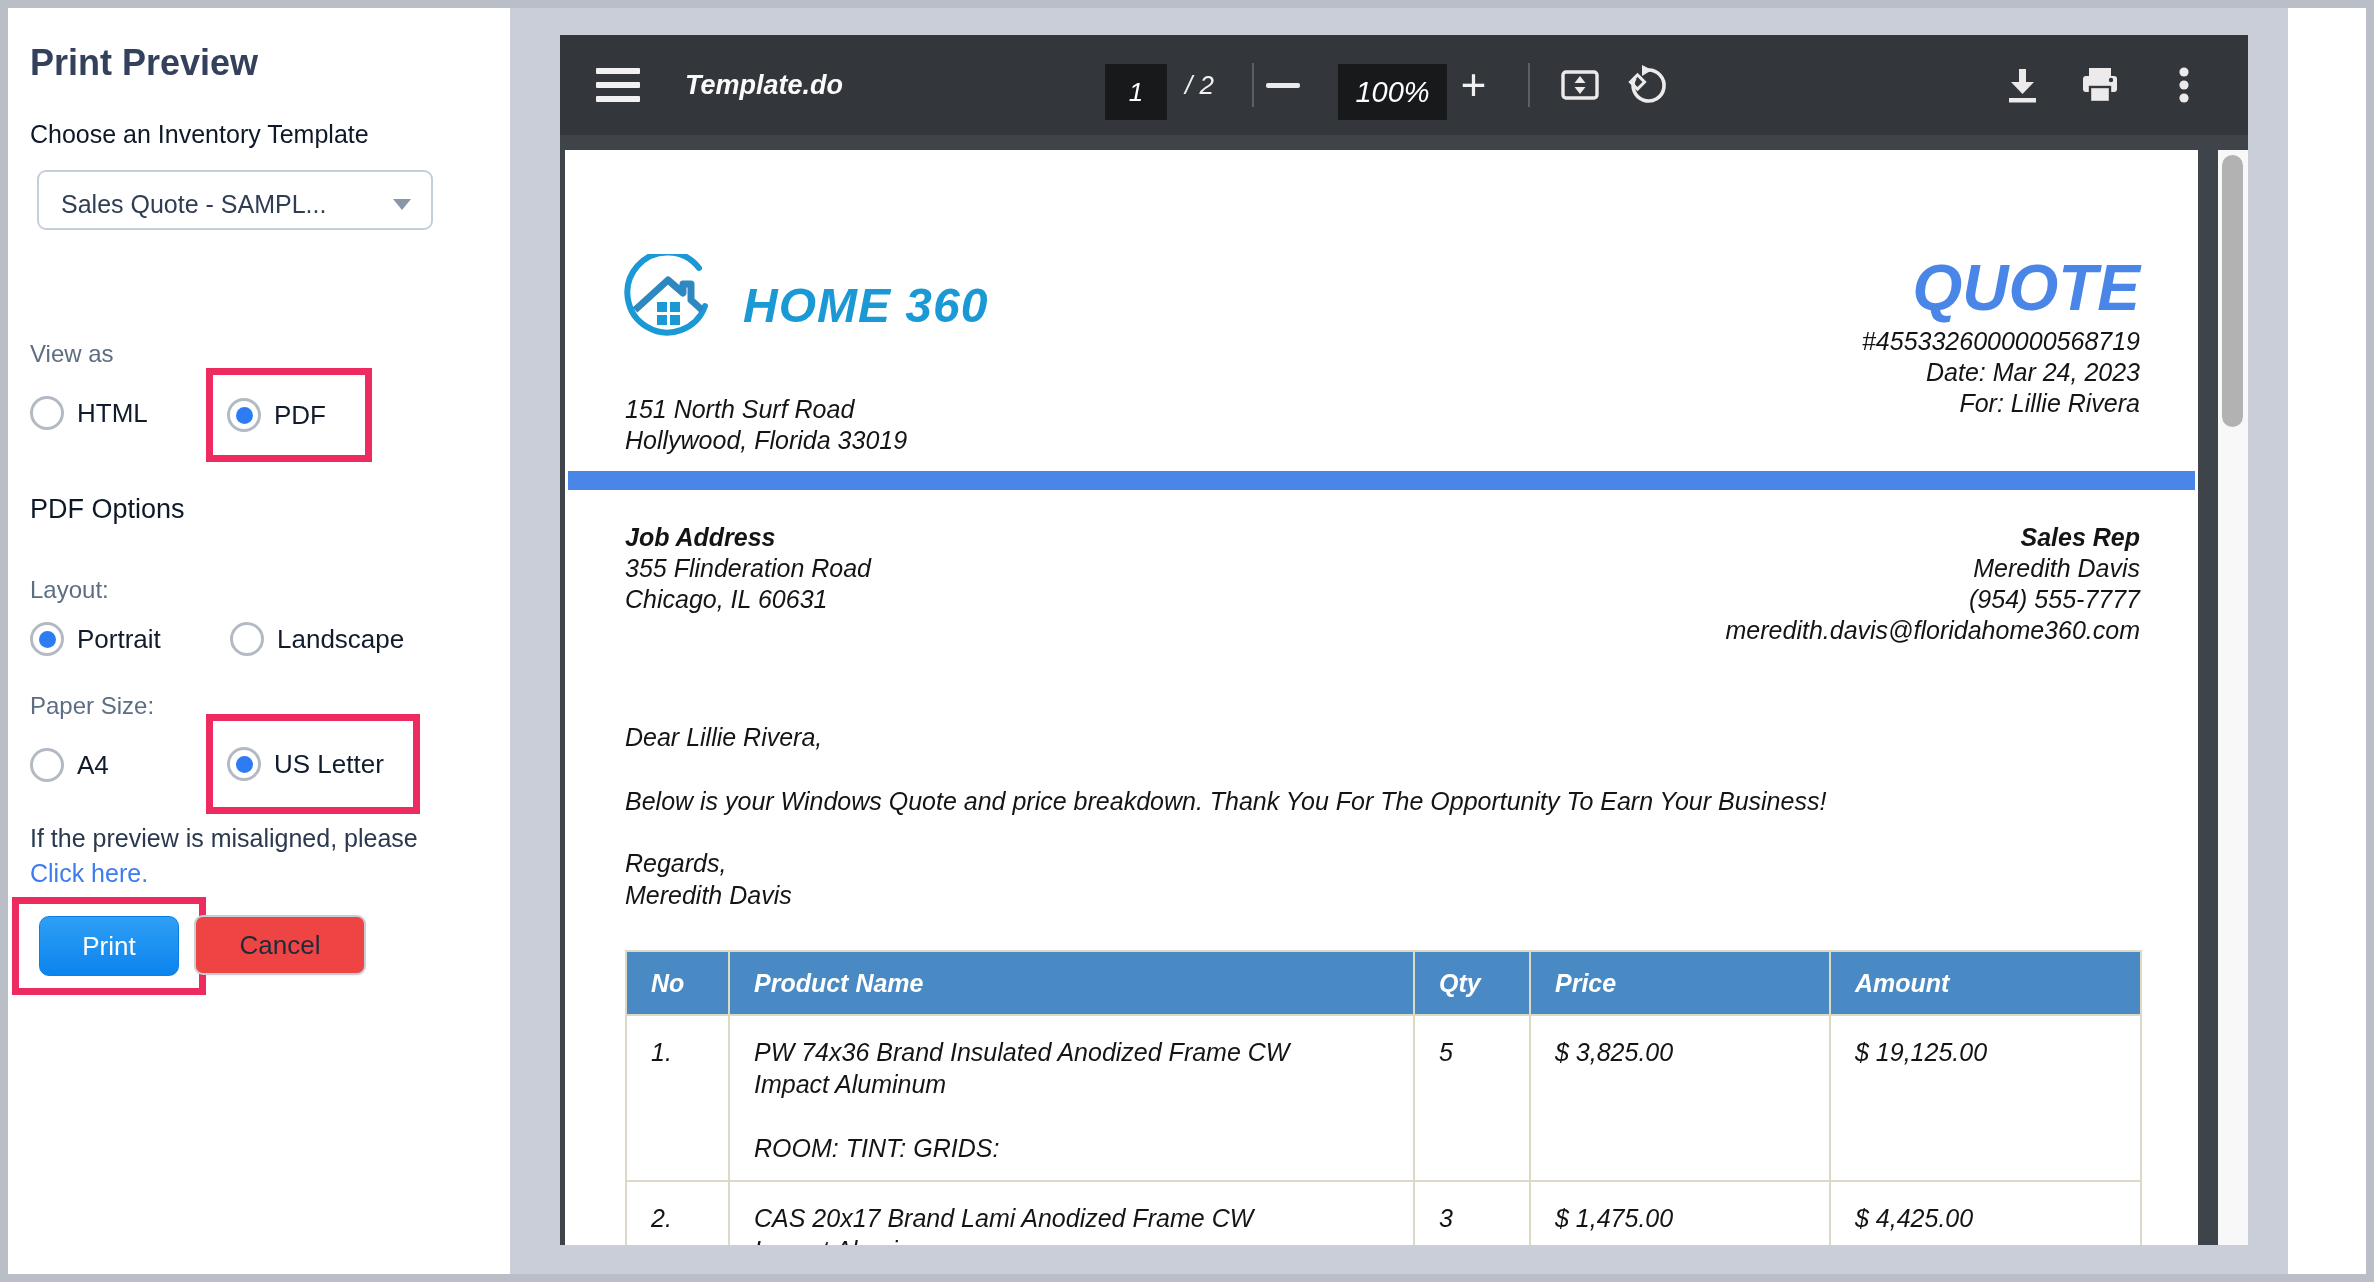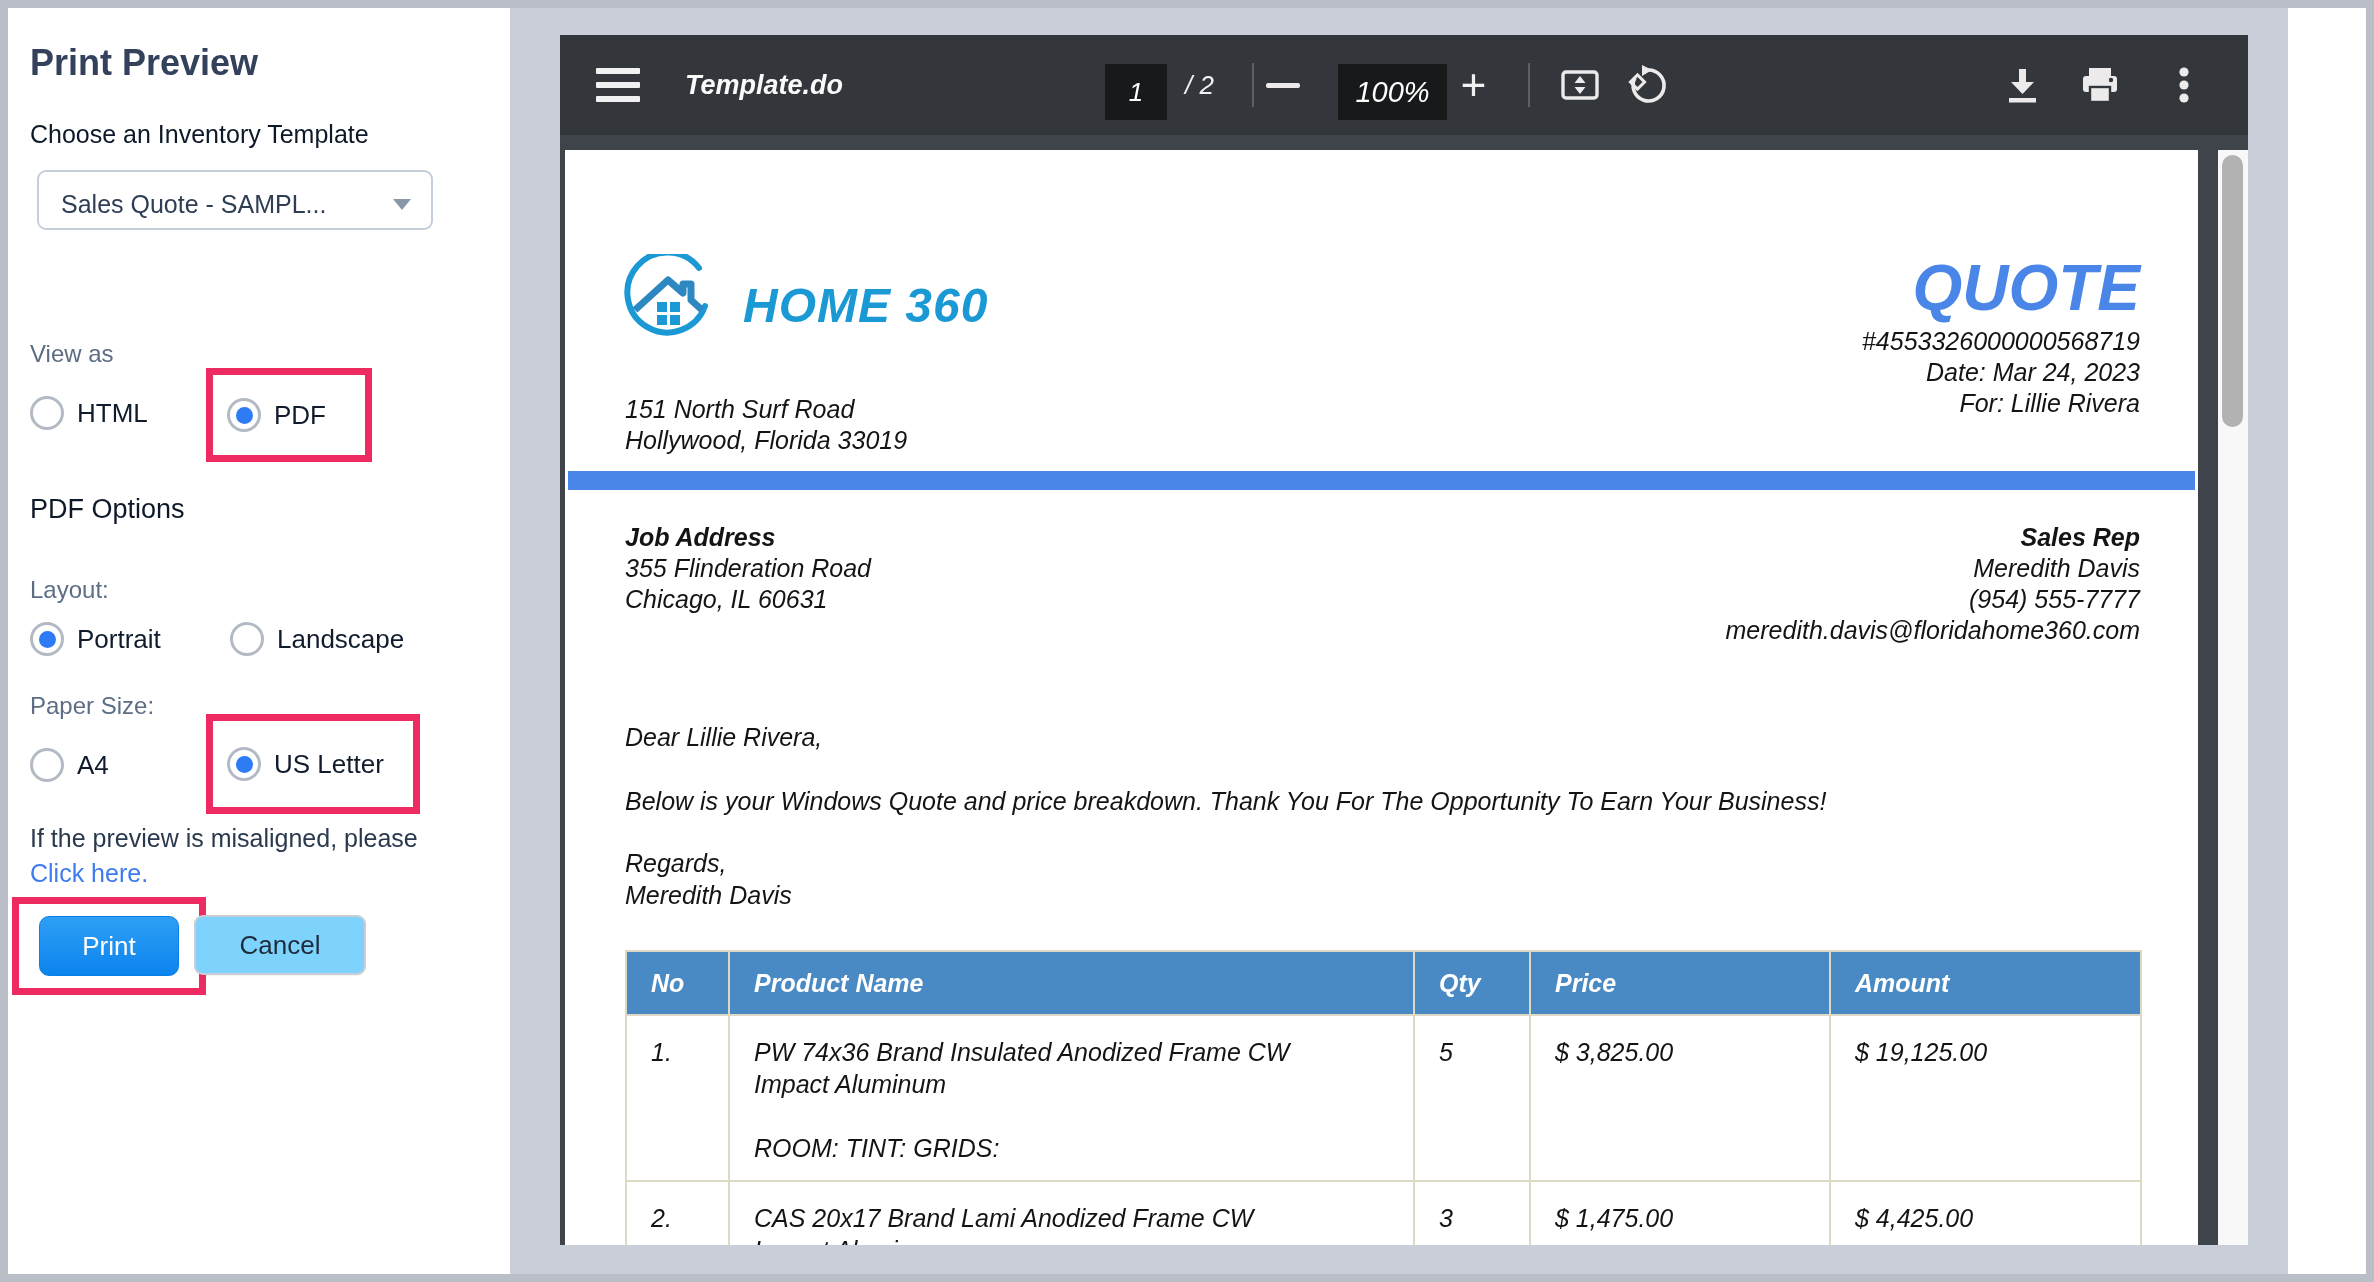--- a/index.html
+++ b/index.html
@@ -34,21 +34,21 @@
   .sb-section{position:absolute;left:22px;font-size:24px;color:var(--sidemuted);}
   .sb-h2{position:absolute;left:22px;top:486px;font-size:27px;color:#0d1829;font-weight:500;}
   .radio{width:34px;height:34px;border:3px solid #b3bac4;border-radius:50%;background:#fff;position:relative;flex:none;cursor:pointer;}
   .radio.checked::after{content:"";position:absolute;left:50%;top:50%;width:17px;height:17px;margin:-8.5px 0 0 -8.5px;border-radius:50%;background:#2e7bf6;}
   .rlabel{font-size:26px;color:var(--sidedark);cursor:pointer;}
   .rgroup{position:absolute;display:flex;align-items:center;gap:13px;}
   .hl{border:7px solid var(--pink);position:absolute;display:flex;align-items:center;gap:13px;}
   .sb-note{position:absolute;left:22px;top:816px;font-size:25px;color:#2a394e;}
   .sb-link{position:absolute;left:22px;top:851px;font-size:25px;color:var(--link);cursor:pointer;}
   .btn-print{width:140px;height:60px;border-radius:10px;border:1px solid #0b7fe4;background:linear-gradient(var(--printblue1),var(--printblue2));color:#fff;font-size:26px;font-weight:500;display:flex;align-items:center;justify-content:center;cursor:pointer;}
-  .btn-cancel{position:absolute;left:186px;top:907px;width:172px;height:60px;border-radius:9px;border:2px solid #c9ced6;background:#7dd3fc;color:#1c2a3a;font-size:26px;display:flex;align-items:center;justify-content:center;cursor:pointer;box-shadow:0 1px 2px rgba(0,0,0,.06);}
+  .btn-cancel{position:absolute;left:186px;top:907px;width:172px;height:60px;border-radius:9px;border:2px solid #c9ced6;background:#ef4444;color:#1c2a3a;font-size:26px;display:flex;align-items:center;justify-content:center;cursor:pointer;box-shadow:0 1px 2px rgba(0,0,0,.06);}
 
   
   .panel{position:absolute;left:502px;top:0;width:1778px;height:1266px;background:var(--panel);}
   .viewer{position:absolute;left:50px;top:27px;width:1688px;height:1210px;background:var(--viewerbg);font-style:italic;}
   .toolbar{position:absolute;left:0;top:0;width:1688px;height:100px;background:var(--toolbar);}
   .tb-item{position:absolute;top:0;height:100px;display:flex;align-items:center;color:#f1f1f1;}
   .tb-name{left:125px;font-size:27px;font-weight:700;color:#fafafa;}
   .burger{left:36px;flex-direction:column;justify-content:center;gap:8px;cursor:pointer;}
   .burger span{display:block;width:44px;height:6px;background:#f1f1f1;border-radius:1px;}
   .tb-box{position:absolute;top:29px;height:56px;background:#17191b;color:#fff;display:flex;align-items:center;justify-content:center;font-size:26px;cursor:text;}

